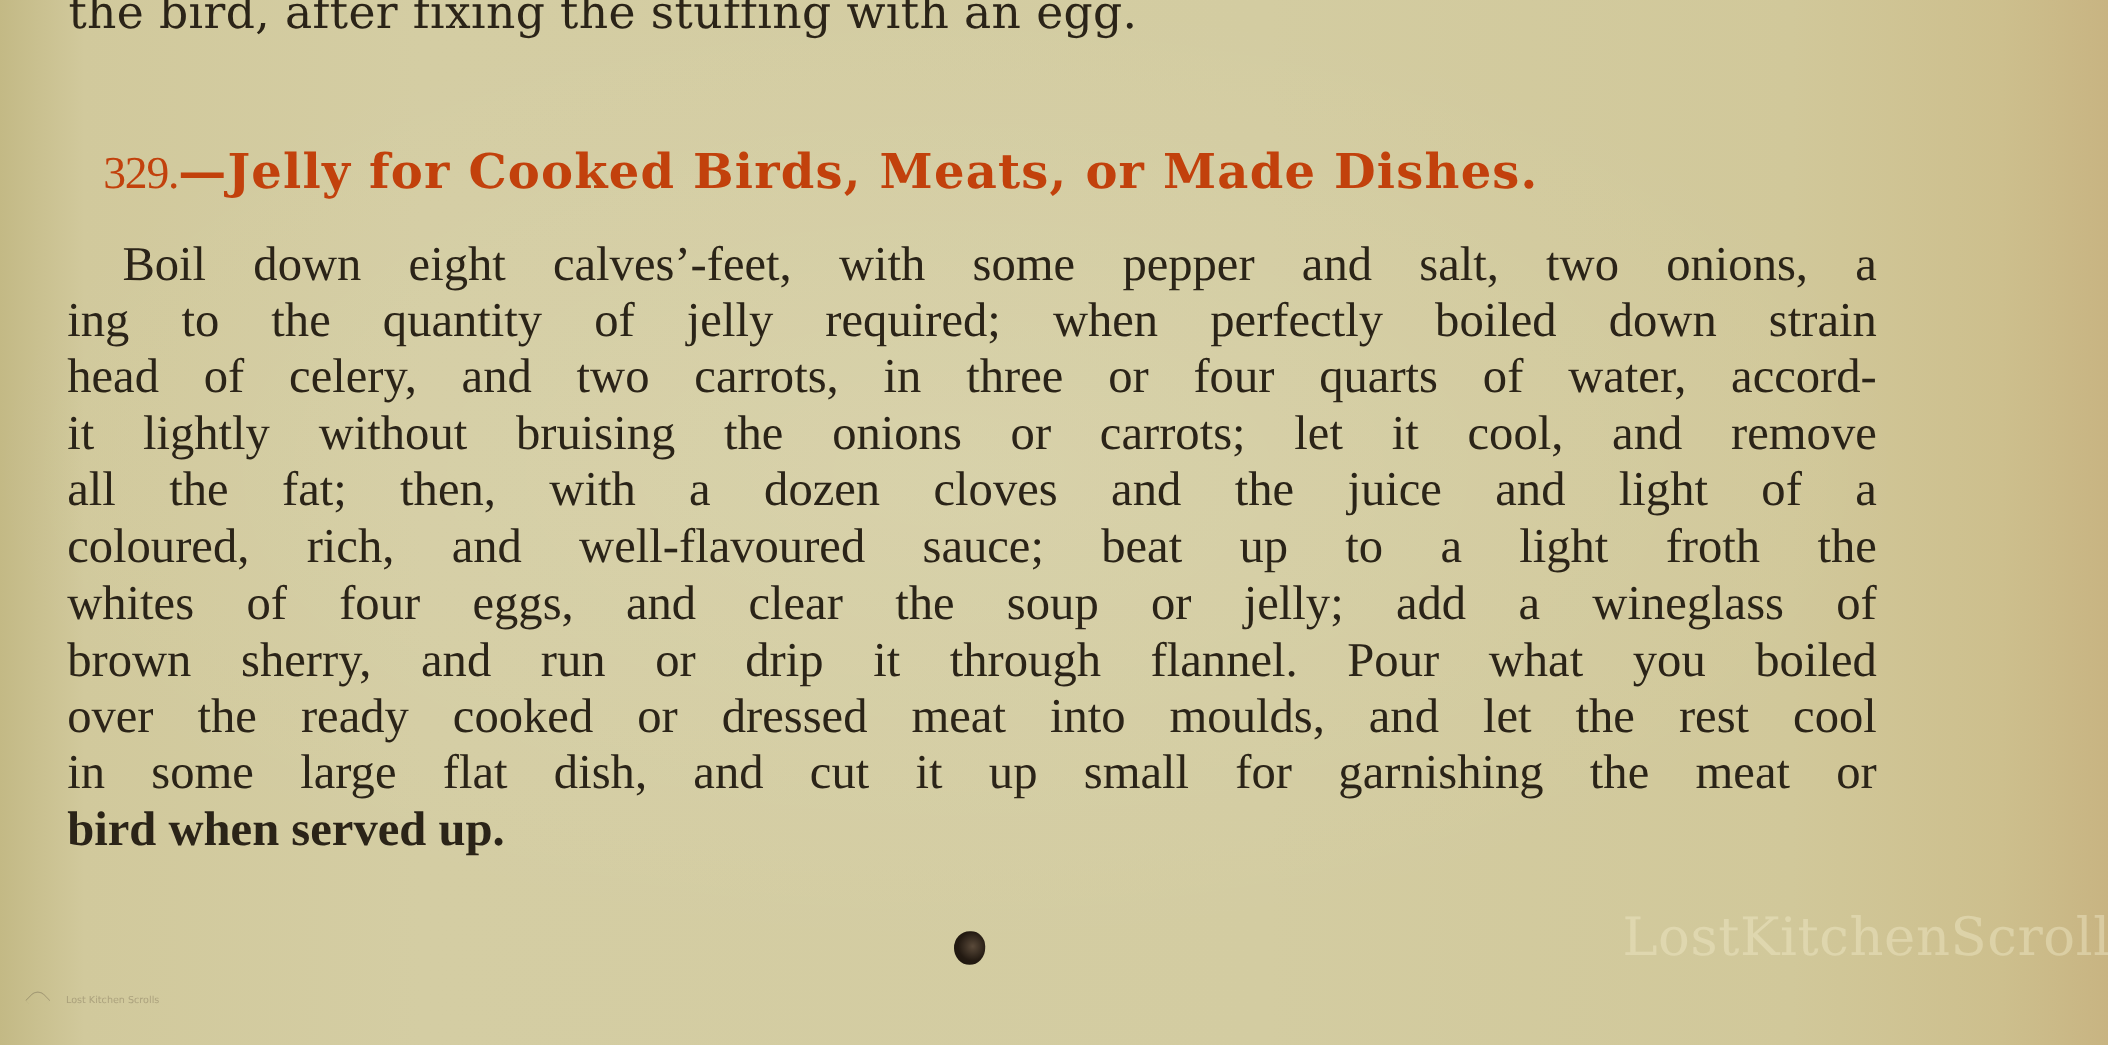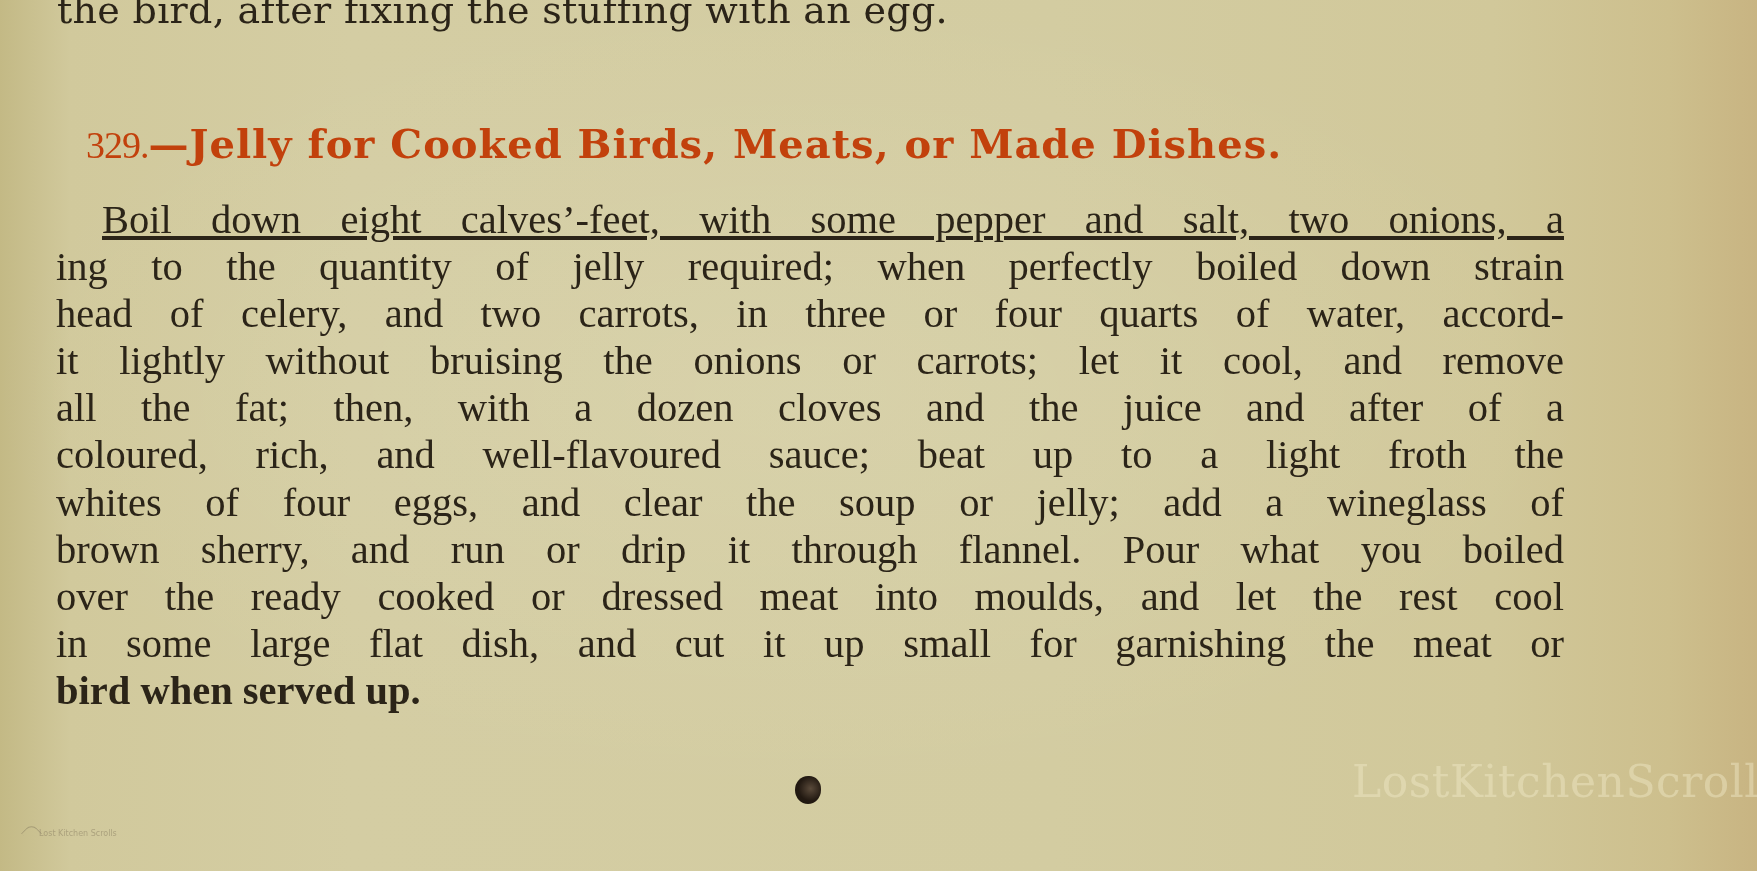--- a/index.html
+++ b/index.html
@@ -63,21 +63,20 @@
       display: block;
       white-space: nowrap;
       text-align: justify;
       text-align-last: justify;
       width: 1508px;
       height: 47.1px;
     }
     .body-text .line.indent {
       padding-left: 46px;
       width: 1462px;
-      text-decoration: underline;
     }
     .body-text .line.last {
       text-align-last: left;
       font-weight: bold;
     }
     .ornament {
       position: absolute;
       left: 795px;
       top: 776px;
       width: 26px;
@@ -98,21 +97,21 @@
     .corner-mark {
       position: absolute;
       left: 24px;
       top: 826px;
       font-family: "DejaVu Sans", sans-serif;
       font-size: 8px;
       color: rgba(140, 130, 100, 0.55);
       white-space: nowrap;
       display: flex;
       align-items: center;
-      gap: 0;
+      gap: 16px;
     }
     .corner-mark .quill {
       display: inline-block;
       width: 14px;
       height: 14px;
       border-left: 1px solid rgba(140,130,100,0.6);
       border-top: 1px solid rgba(140,130,100,0.6);
       border-radius: 8px 0 0 0;
       transform: rotate(45deg);
     }
@@ -126,21 +125,21 @@
 
 <div class="heading">
   <span class="num">329.</span><span class="title">—</span><span class="title">Jelly for Cooked Birds, Meats, or Made Dishes.</span>
 </div>
 
 <div class="body-text">
   <span class="line indent">Boil down eight calves’-feet, with some pepper and salt, two onions, a</span>
   <span class="line">ing to the quantity of jelly required; when perfectly boiled down strain</span>
   <span class="line">head of celery, and two carrots, in three or four quarts of water, accord-</span>
   <span class="line">it lightly without bruising the onions or carrots; let it cool, and remove</span>
-  <span class="line">all the fat; then, with a dozen cloves and the juice and after of a</span>
+  <span class="line">all the fat; then, with a dozen cloves and the juice and light of a</span>
   <span class="line">coloured, rich, and well-flavoured sauce; beat up to a light froth the</span>
   <span class="line">whites of four eggs, and clear the soup or jelly; add a wineglass of</span>
   <span class="line">brown sherry, and run or drip it through flannel. Pour what you boiled</span>
   <span class="line">over the ready cooked or dressed meat into moulds, and let the rest cool</span>
   <span class="line">in some large flat dish, and cut it up small for garnishing the meat or</span>
   <span class="line last">bird when served up.</span>
 </div>
 
 <div class="ornament"></div>
 

